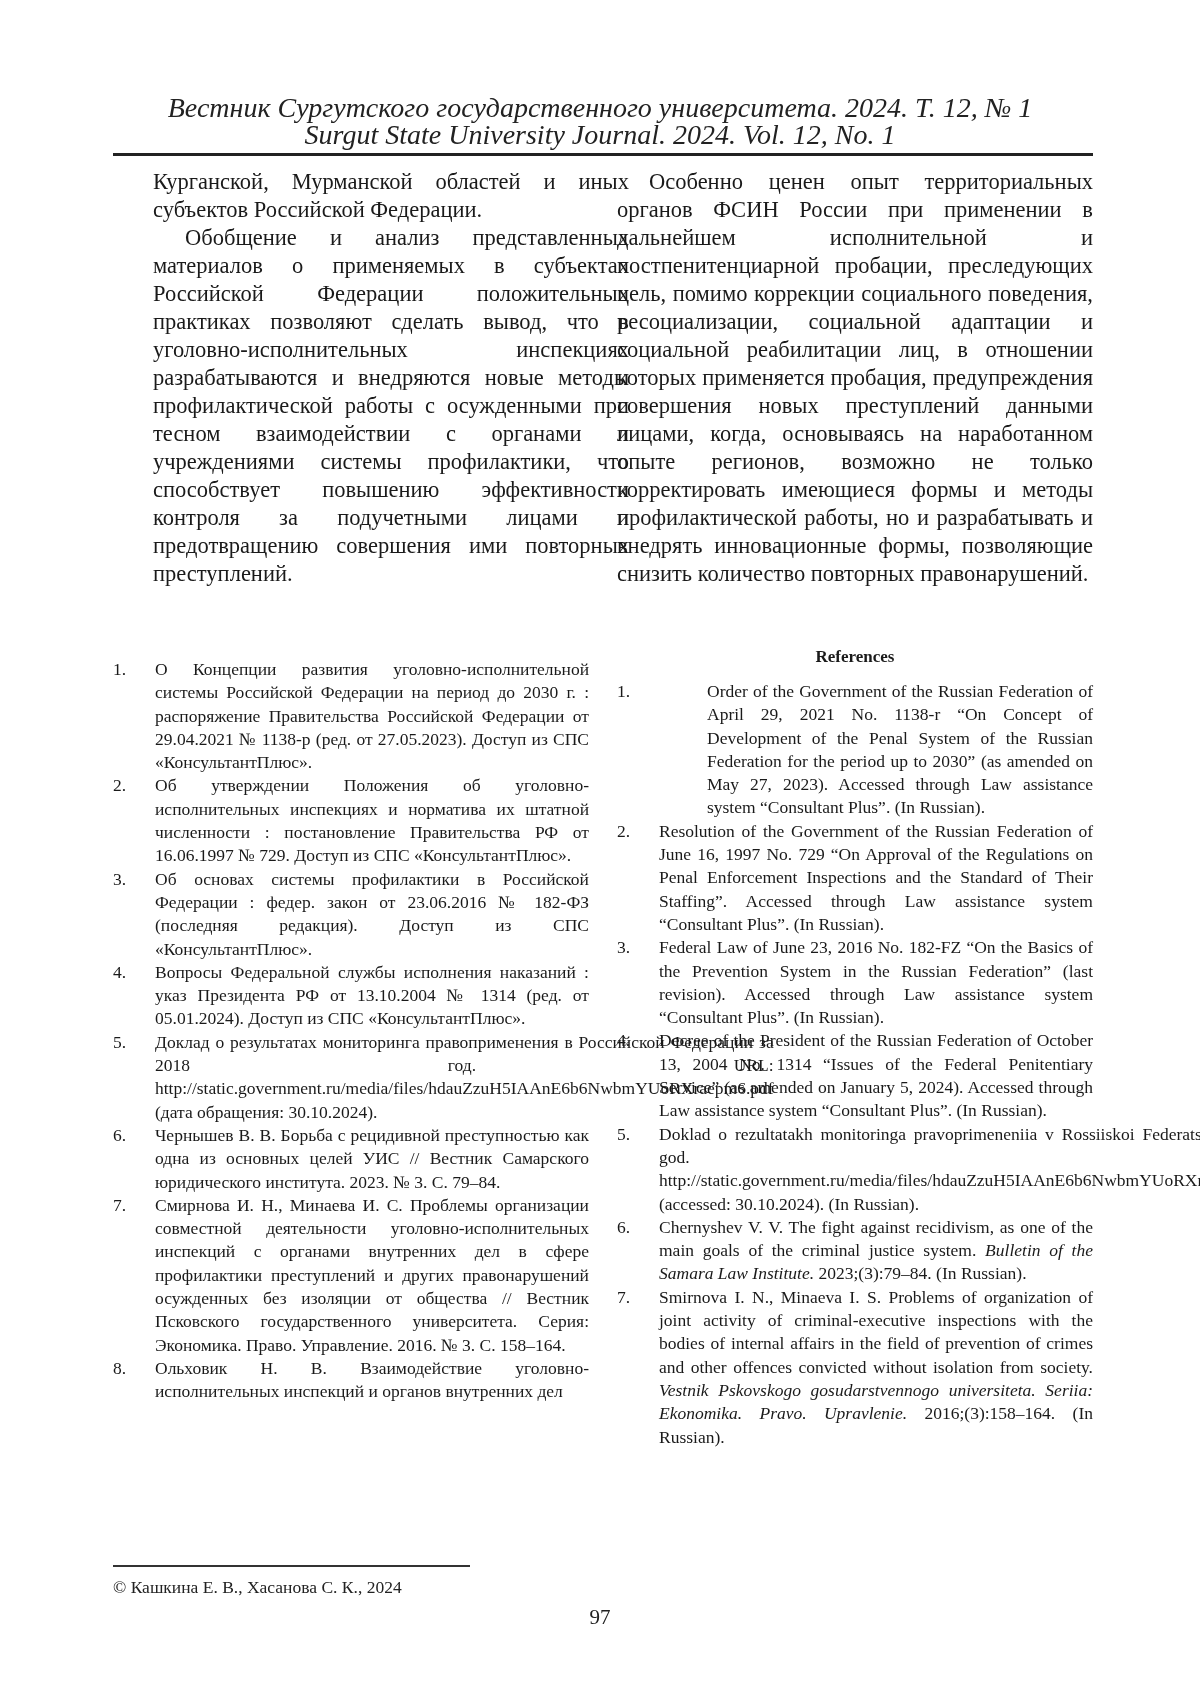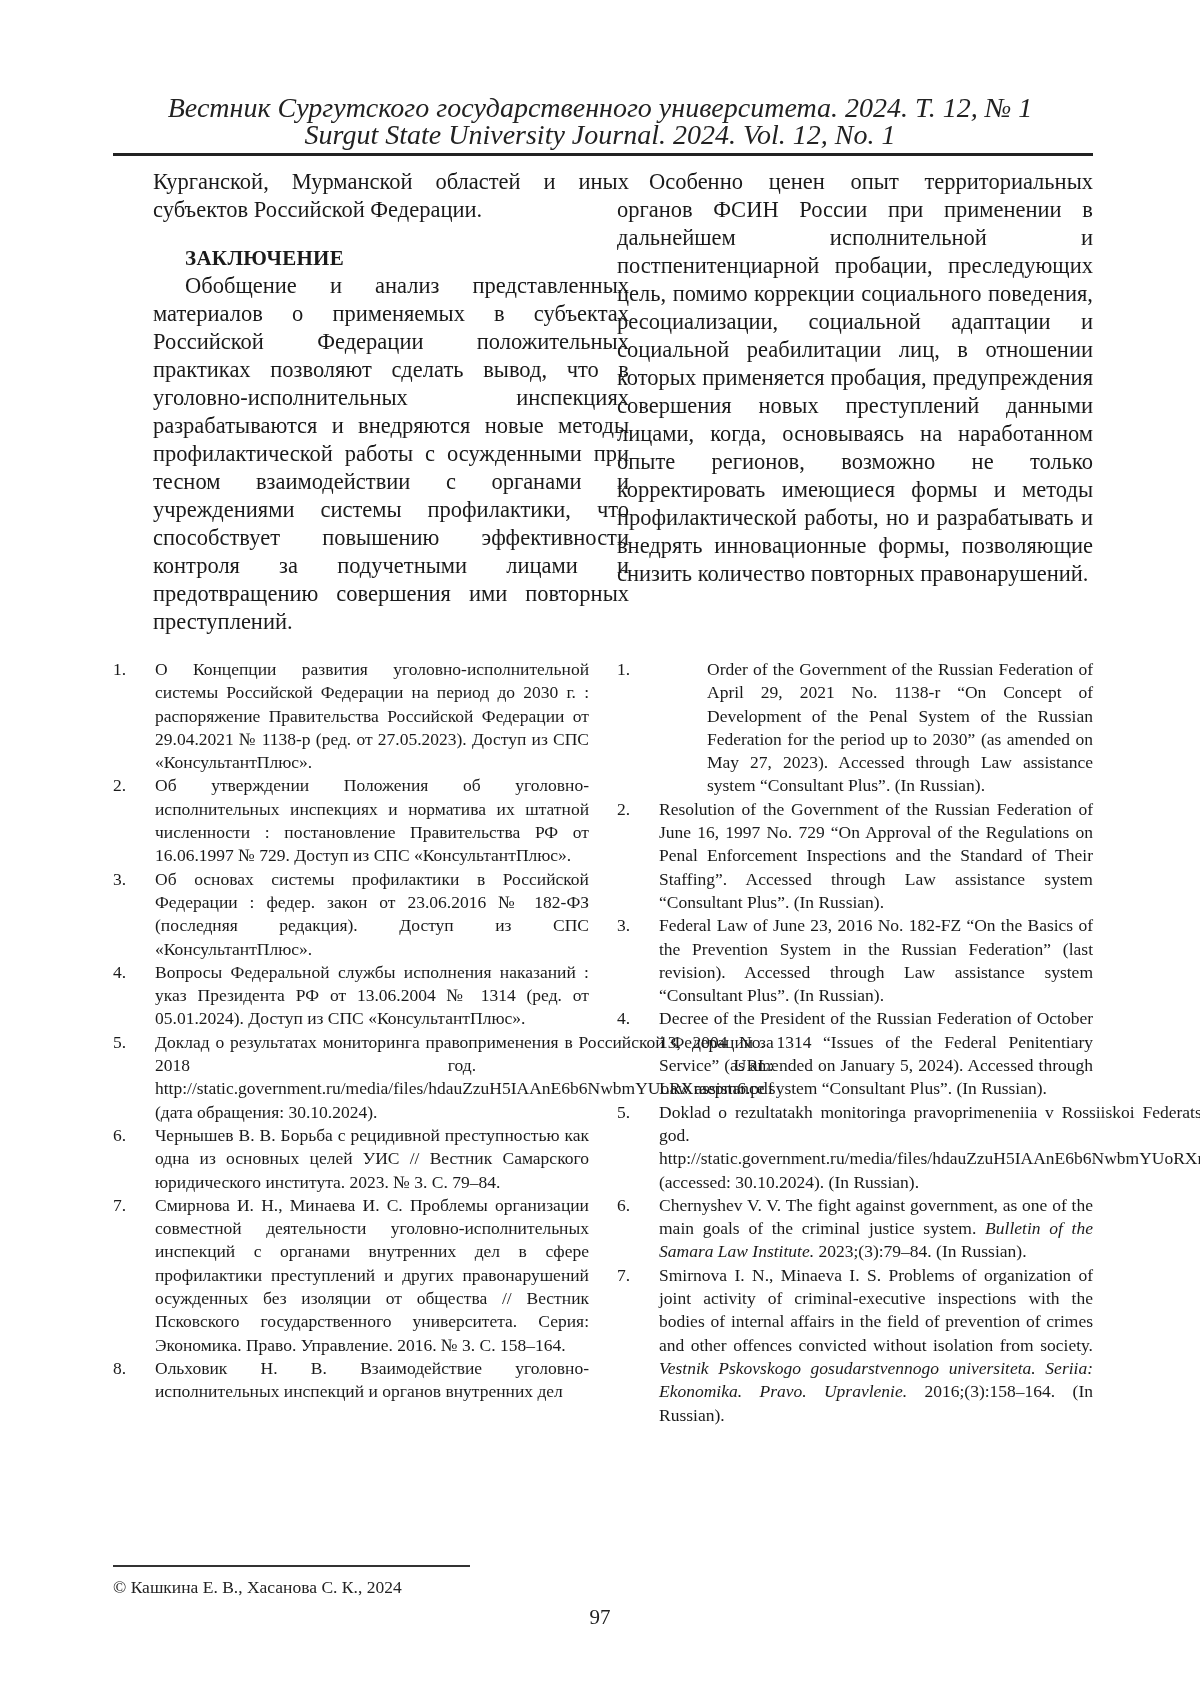--- a/index.html
+++ b/index.html
@@ -32,21 +32,20 @@
 <body>
 
 <div class="header">
   <div>Вестник Сургутского государственного университета. 2024. Т. 12, № 1</div>
   <div>Surgut State University Journal. 2024. Vol. 12, No. 1</div>
 </div>
 <div class="header-rule"></div>
 
 <div class="col col-left">
   <p class="body-text" lang="ru">Курганской, Мурманской областей и иных субъектов Российской Федерации.</p>
-  <div class="section-title">ЗАКЛЮЧЕНИЕ</div>
   <p class="body-text indent" lang="ru" style="hyphens:auto;">Обобщение и анализ представленных материалов о применяемых в субъектах Российской Федерации положительных практиках позволяют сделать вывод, что в уголовно-исполнительных инспекциях разрабатываются и внедряются новые методы профилактической работы с осужденными при тесном взаимодействии с органами и учреждениями системы профилактики, что способствует повышению эффективности контроля за подучетными лицами и предотвращению совершения ими повторных преступлений.</p>
 </div>
 
 <div class="col col-right">
   <p class="body-text indent" lang="ru" style="hyphens:auto;">Особенно ценен опыт территориальных органов ФСИН России при применении в дальнейшем исполнительной и постпенитенциарной пробации, преследующих цель, помимо коррекции социального поведения, ресоциализации, социальной адаптации и социальной реабилитации лиц, в отношении которых применяется пробация, предупреждения совершения новых преступлений данными лицами, когда, основываясь на наработанном опыте регионов, возможно не только корректировать имеющиеся формы и методы профилактической работы, но и разрабатывать и внедрять инновационные формы, позволяющие снизить количество повторных правонарушений.</p>
 </div>
 
 <div class="refs refs-left">
   <ul class="ref-list" id="ru-list">
       <li class="ref-item">
@@ -56,21 +55,21 @@
       <li class="ref-item">
         <span class="ref-num">2.</span>
         <span class="ref-text" lang="ru" style="hyphens: auto;">Об утверждении Положения об уголовно-исполнительных инспекциях и норматива их штатной численности : постановление Правительства РФ от 16.06.1997 № 729. Доступ из СПС «КонсультантПлюс».</span>
       </li>
       <li class="ref-item">
         <span class="ref-num">3.</span>
         <span class="ref-text" lang="ru" style="hyphens: auto;">Об основах системы профилактики в Российской Федерации : федер. закон от 23.06.2016 № 182-ФЗ (последняя редакция). Доступ из СПС «КонсультантПлюс».</span>
       </li>
       <li class="ref-item">
         <span class="ref-num">4.</span>
-        <span class="ref-text" lang="ru" style="hyphens: auto;">Вопросы Федеральной службы исполнения наказаний : указ Президента РФ от 13.06.2004 № 1314 (ред. от 05.01.2024). Доступ из СПС «КонсультантПлюс».</span>
+        <span class="ref-text" lang="ru" style="hyphens: auto;">Вопросы Федеральной службы исполнения наказаний : указ Президента РФ от 13.10.2004 № 1314 (ред. от 05.01.2024). Доступ из СПС «КонсультантПлюс».</span>
       </li>
       <li class="ref-item">
         <span class="ref-num">5.</span>
         <span class="ref-text" lang="ru" style="hyphens: auto;">Доклад о результатах мониторинга правоприменения в Российской Федерации за 2018 год. URL: http://static.government.ru/media/files/hdauZzuH5IAAnE6b6NwbmYUoRXraepm6.pdf (дата обращения: 30.10.2024).</span>
       </li>
       <li class="ref-item">
         <span class="ref-num">6.</span>
         <span class="ref-text" lang="ru" style="hyphens: auto;">Чернышев В. В. Борьба с рецидивной преступностью как одна из основных целей УИС // Вестник Самарского юридического института. 2023. № 3. С. 79–84.</span>
       </li>
       <li class="ref-item">
@@ -78,20 +77,21 @@
         <span class="ref-text" lang="ru" style="hyphens: auto;">Смирнова И. Н., Минаева И. С. Проблемы организации совместной деятельности уголовно-исполнительных инспекций с органами внутренних дел в сфере профилактики преступлений и других правонарушений осужденных без изоляции от общества // Вестник Псковского государственного университета. Серия: Экономика. Право. Управление. 2016. № 3. С. 158–164.</span>
       </li>
       <li class="ref-item">
         <span class="ref-num">8.</span>
         <span class="ref-text" lang="ru" style="hyphens: auto;">Ольховик Н. В. Взаимодействие уголовно-исполнительных инспекций и органов внутренних дел</span>
       </li>
     </ul>
 </div>
 
 <div class="refs refs-right">
+  <div class="refs-title">References</div>
   <ul class="ref-list" id="en-list">
       <li class="ref-item">
         <span class="ref-num">1.</span>
         <span class="ref-text" lang="en" style="hyphens: auto; margin-left: 48px;">Order of the Government of the Russian Federation of April 29, 2021 No. 1138-r “On Concept of Development of the Penal System of the Russian Federation for the period up to 2030” (as amended on May 27, 2023). Accessed through Law assistance system “Consultant Plus”. (In Russian).</span>
       </li>
       <li class="ref-item">
         <span class="ref-num">2.</span>
         <span class="ref-text" lang="en" style="hyphens: auto;">Resolution of the Government of the Russian Federation of June 16, 1997 No. 729 “On Approval of the Regulations on Penal Enforcement Inspections and the Standard of Their Staffing”. Accessed through Law assistance system “Consultant Plus”. (In Russian).</span>
       </li>
       <li class="ref-item">
@@ -101,21 +101,21 @@
       <li class="ref-item">
         <span class="ref-num">4.</span>
         <span class="ref-text" lang="en" style="hyphens: auto;">Decree of the President of the Russian Federation of October 13, 2004 No. 1314 “Issues of the Federal Penitentiary Service” (as amended on January 5, 2024). Accessed through Law assistance system “Consultant Plus”. (In Russian).</span>
       </li>
       <li class="ref-item">
         <span class="ref-num">5.</span>
         <span class="ref-text" lang="en" style="hyphens: auto;">Doklad o rezultatakh monitoringa pravoprimeneniia v Rossiiskoi Federatsii za 2018 god. URL: http://static.government.ru/media/files/hdauZzuH5IAAnE6b6NwbmYUoRXraepm6.pdf (accessed: 30.10.2024). (In Russian).</span>
       </li>
       <li class="ref-item">
         <span class="ref-num">6.</span>
-        <span class="ref-text" lang="en" style="hyphens: auto;"><span>Chernyshev V. V. The fight against government, as one of the main goals of the criminal justice system. </span><i>Bulletin of the Samara Law Institute.</i><span> 2023;(3):79–84. (In Russian).</span></span>
+        <span class="ref-text" lang="en" style="hyphens: auto;"><span>Chernyshev V. V. The fight against recidivism, as one of the main goals of the criminal justice system. </span><i>Bulletin of the Samara Law Institute.</i><span> 2023;(3):79–84. (In Russian).</span></span>
       </li>
       <li class="ref-item">
         <span class="ref-num">7.</span>
         <span class="ref-text" lang="en" style="hyphens: auto;"><span>Smirnova I. N., Minaeva I. S. Problems of organization of joint activity of criminal-executive inspections with the bodies of internal affairs in the field of prevention of crimes and other offences convicted without isolation from society. </span><i>Vestnik Pskovskogo gosudarstvennogo universiteta. Seriia: Ekonomika. Pravo. Upravlenie.</i><span> 2016;(3):158–164. (In Russian).</span></span>
       </li>
     </ul>
 </div>
 
 <div class="foot-rule"></div>
 <div class="copyright">© Кашкина Е. В., Хасанова С. К., 2024</div>

